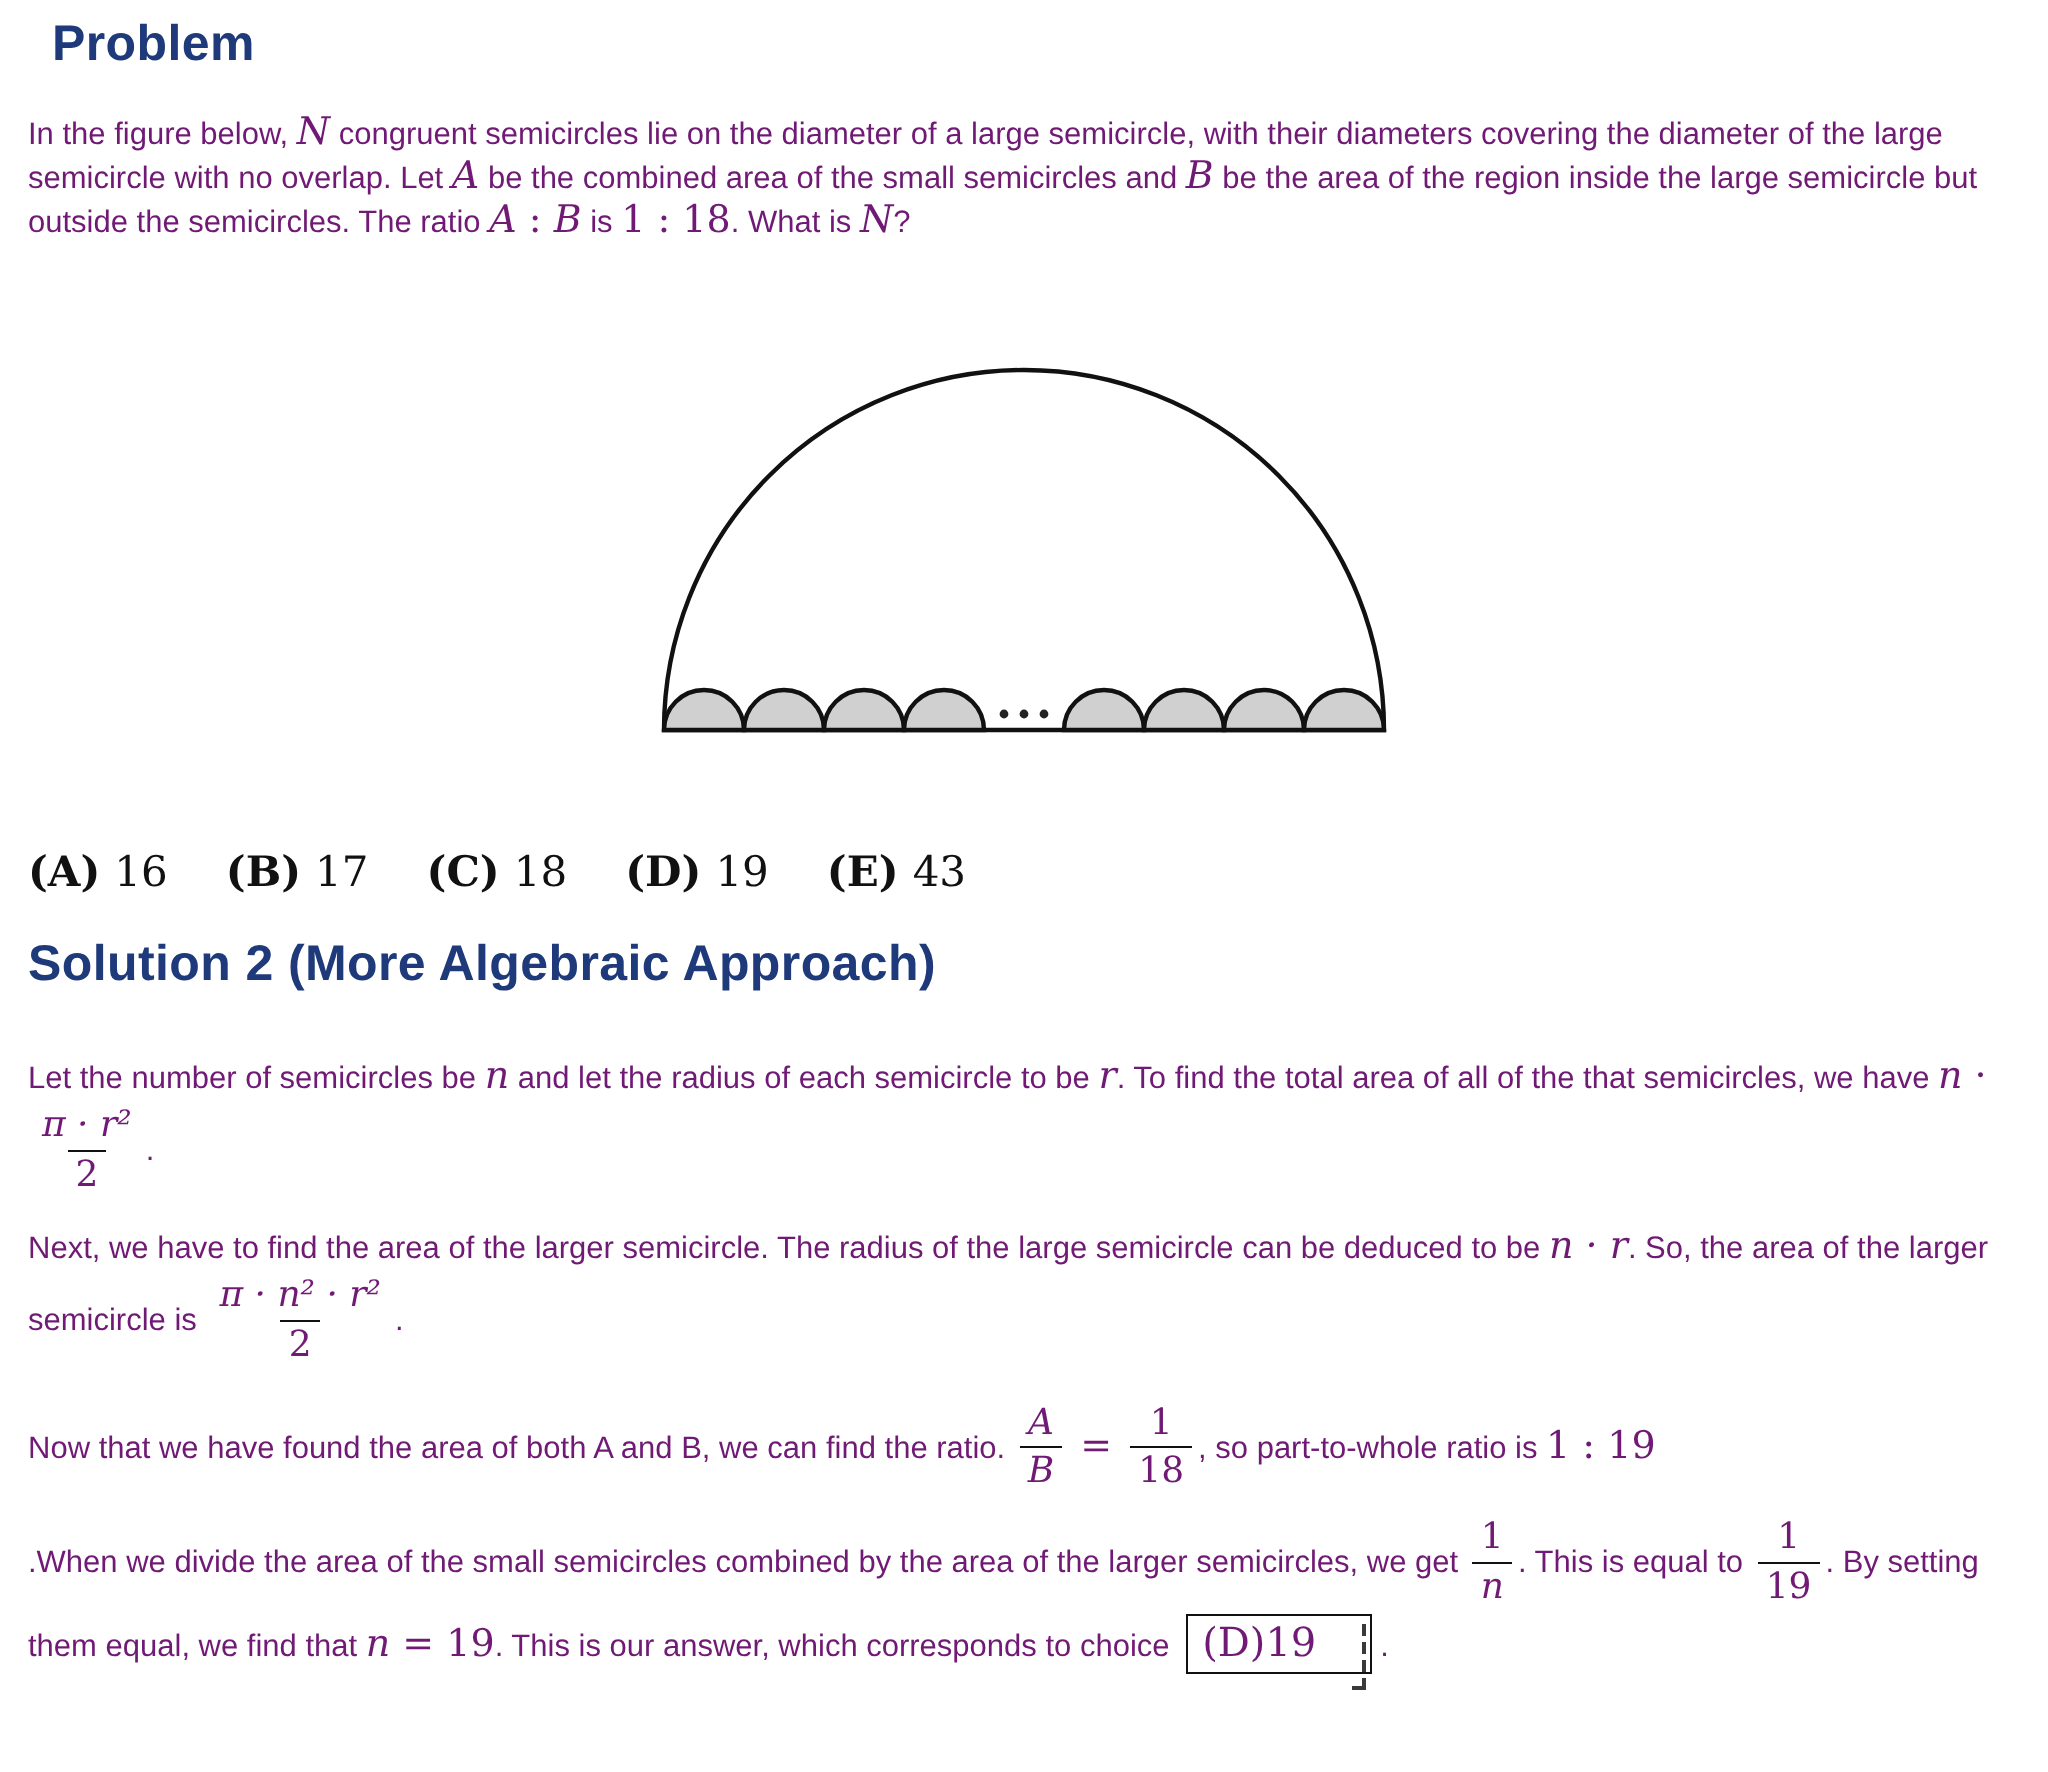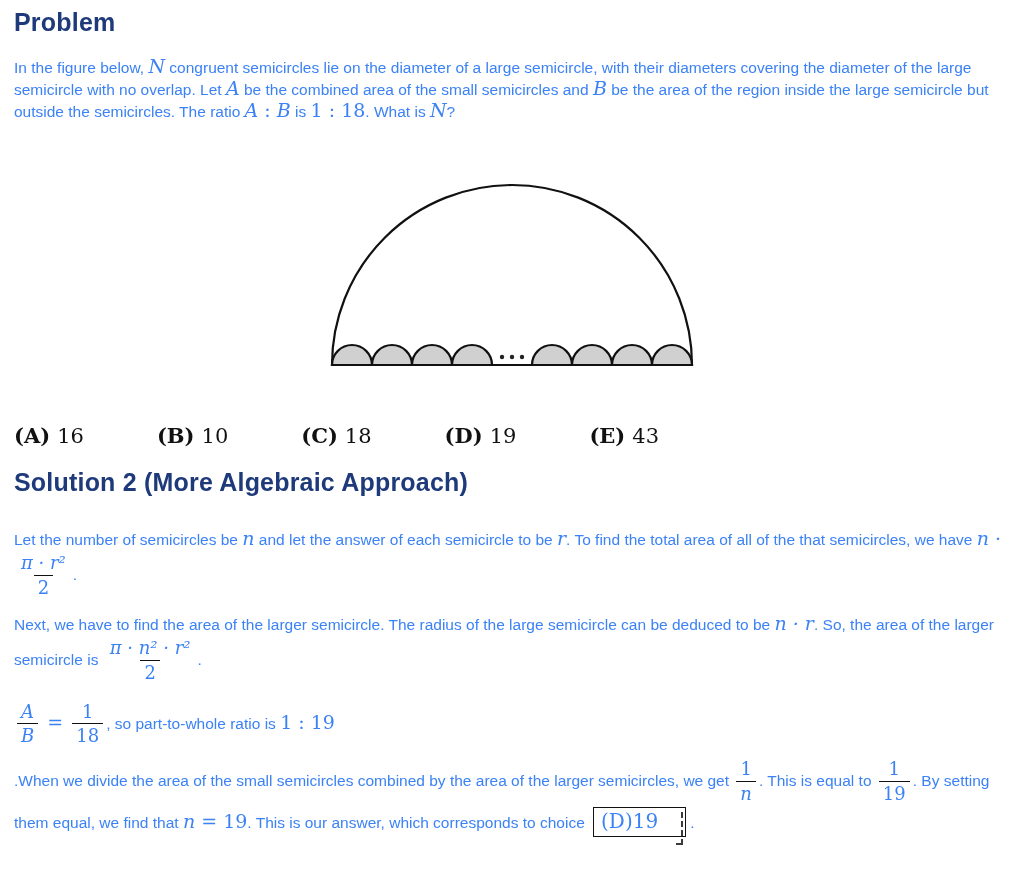--- a/index.html
+++ b/index.html
@@ -12,27 +12,27 @@
   }
   .doc { padding: 6px 14px 0 14px; }
 
   h1.heading {
     font-family: "Liberation Sans", sans-serif;
     font-weight: bold;
     font-size: 25px;
     color: #1e3a7a;
     letter-spacing: 0.2px;
   }
-  #problem-heading { margin: 2px 0 20px 0; }
+  #problem-heading { margin: 2px 0 20px 12px; }
   #solution-heading { margin: 20px 0 32px 0; }
 
   p.body-text {
     font-size: 15.5px;
     line-height: 22px;
-    color: #3b82f6;
+    color: #701a75;
   }
 
   
   .m  { font-family: "DejaVu Serif", serif; font-style: italic; font-size: 19px; line-height: 1; }
   .mn { font-family: "DejaVu Serif", serif; font-style: normal; font-size: 19px; line-height: 1; }
 
   
   .frac {
     display: inline-flex;
     flex-direction: column;
@@ -51,21 +51,21 @@
   
   figure.fig { width: 380px; margin: 60px auto 0 auto; }
   .fig svg { display: block; }
   .fig .big { fill: #ffffff; stroke: #111111; stroke-width: 2.2; }
   .fig .small { fill: #d0d0d0; stroke: #111111; stroke-width: 2.2; }
   .fig .dot { fill: #222222; }
 
   
   .choices {
     display: flex;
-    gap: 73px;
+    gap: 29px;
     margin: 48px 0 0 0;
     font-family: "DejaVu Serif", serif;
     font-size: 21px;
     color: #111;
   }
   .choice .cl { font-weight: bold; margin-right: 7px; }
 
   #sol-p1 { margin-top: 2px; }
   #sol-p2 { margin-top: 14px; }
   #sol-p3 { margin-top: 14px; }
@@ -111,39 +111,39 @@
       </g>
       <path class="small" d="M210 182 A20 20 0 0 1 250 182 Z"></path>
       <path class="small" d="M250 182 A20 20 0 0 1 290 182 Z"></path>
       <path class="small" d="M290 182 A20 20 0 0 1 330 182 Z"></path>
       <path class="small" d="M330 182 A20 20 0 0 1 370 182 Z"></path>
     </svg>
   </figure>
 
   <div class="choices">
     <span class="choice"><span class="cl">(A)</span><span class="cv">16</span></span>
-    <span class="choice"><span class="cl">(B)</span><span class="cv">10</span></span>
+    <span class="choice"><span class="cl">(B)</span><span class="cv">17</span></span>
     <span class="choice"><span class="cl">(C)</span><span class="cv">18</span></span>
     <span class="choice"><span class="cl">(D)</span><span class="cv">19</span></span>
     <span class="choice"><span class="cl">(E)</span><span class="cv">43</span></span>
   </div>
 
   <h1 class="heading" id="solution-heading">Solution 2 (More Algebraic Approach)</h1>
 
-  <p class="body-text" id="sol-p1"><span>Let the number of semicircles be </span><span class="m">n</span><span> and let the answer of each semicircle to be </span><span class="m">r</span><span>. To find the total area of all of the that semicircles, we have </span><span class="m">n</span><span class="mn"> · </span><span class="frac fi-num">
+  <p class="body-text" id="sol-p1"><span>Let the number of semicircles be </span><span class="m">n</span><span> and let the radius of each semicircle to be </span><span class="m">r</span><span>. To find the total area of all of the that semicircles, we have </span><span class="m">n</span><span class="mn"> · </span><span class="frac fi-num">
         <span class="num">π · r²</span>
         <span class="den">2</span>
       </span><span>.</span></p>
 
   <p class="body-text" id="sol-p2"><span>Next, we have to find the area of the larger semicircle. The radius of the large semicircle can be deduced to be </span><span class="m">n · r</span><span>. So, the area of the larger semicircle is </span><span class="frac fi-num">
         <span class="num">π · n² · r²</span>
         <span class="den">2</span>
       </span><span>.</span></p>
 
-  <p class="body-text" id="sol-p3"><span class="frac fi-num fi-den">
+  <p class="body-text" id="sol-p3"><span>Now that we have found the area of both A and B, we can find the ratio. </span><span class="frac fi-num fi-den">
         <span class="num">A</span>
         <span class="den">B</span>
       </span><span class="mn"> = </span><span class="frac">
         <span class="num">1</span>
         <span class="den">18</span>
       </span><span>, so part-to-whole ratio is </span><span class="mn">1 : 19</span></p>
 
   <p class="body-text" id="sol-p4"><span>.When we divide the area of the small semicircles combined by the area of the larger semicircles, we get </span><span class="frac fi-den">
         <span class="num">1</span>
         <span class="den">n</span>

